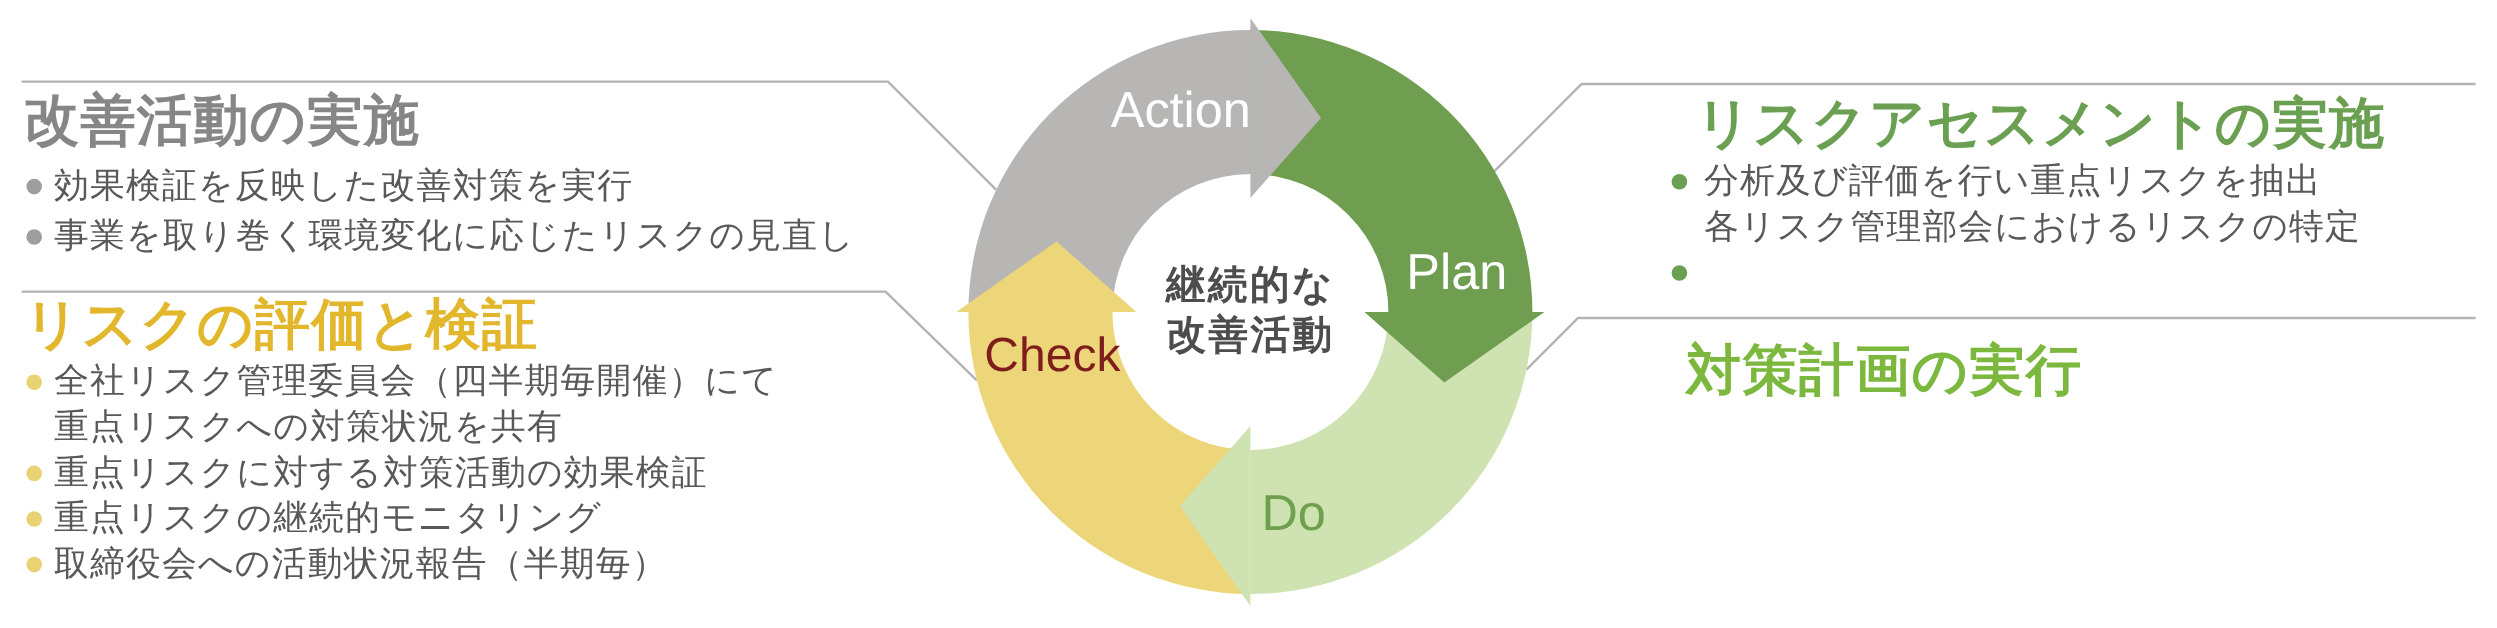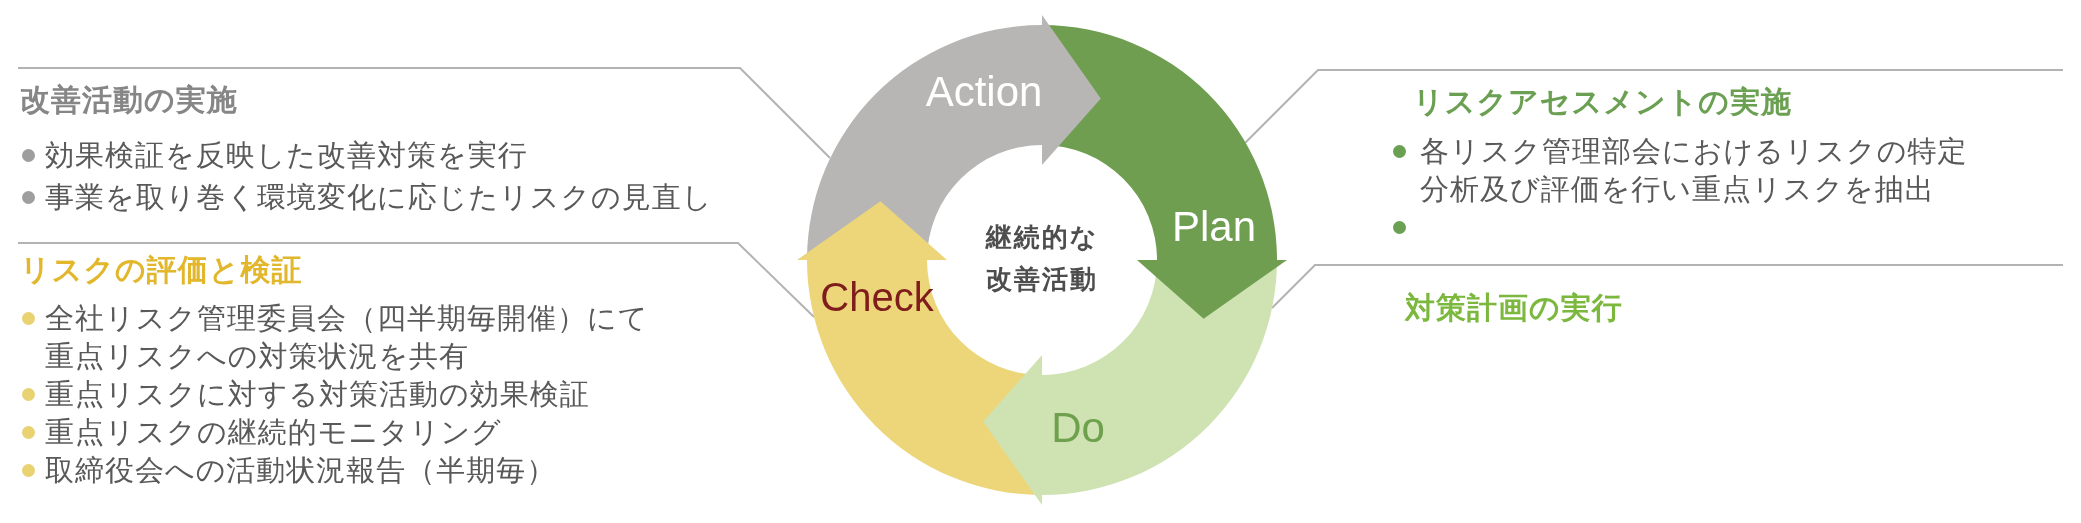--- a/index.html
+++ b/index.html
@@ -2,21 +2,21 @@
 <html><head>
 <meta charset="utf-8">
 <style>
   html,body{margin:0;padding:0;}
   body{
     width:2081px;height:523px;position:relative;background:#ffffff;
     font-family:"Liberation Sans","DejaVu Sans",sans-serif;overflow:hidden;
   }
   #diagram-svg{position:absolute;left:0;top:0;width:2081px;height:523px;}
   .panel{position:absolute;}
-  .panel h2{margin:0;font-weight:bold;font-size:30px;line-height:42px;letter-spacing:1px;}
+  .panel h2{margin:0;font-weight:bold;font-size:46px;line-height:42px;letter-spacing:1px;}
   .list{list-style:none;margin:0;padding:0;}
   .li{display:flex;align-items:flex-start;font-size:29px;color:#595959;letter-spacing:1px;}
   .lh42 .li{line-height:42px;}
   .lh38 .li{line-height:38px;}
   .dot{width:13px;height:13px;border-radius:50%;flex:none;display:block;}
   .lh42 .dot{margin-top:15px;}
   .lh38 .dot{margin-top:13px;}
   .txt{display:block;}
   .line{display:block;}
   
@@ -36,21 +36,21 @@
   #panel-do .li{margin-left:23px;}
   #panel-do .dot{margin-right:17px;}
   
   .ring-label{position:absolute;transform:translate(-50%,-50%);font-weight:normal;white-space:nowrap;}
   #label-action{left:984px;top:92px;font-size:42px;}
   #label-plan{left:1214px;top:227px;font-size:42px;}
   #label-do{left:1078px;top:428px;font-size:42px;}
   #label-check{left:877px;top:297px;font-size:40px;}
   #center-label{
     position:absolute;left:1042px;top:258px;transform:translate(-50%,-50%);
-    text-align:center;font-weight:bold;font-size:26px;line-height:42px;
+    text-align:center;font-weight:bold;font-size:33px;line-height:42px;
     color:#4d4d4d;white-space:nowrap;letter-spacing:2px;
   }
 </style>
 </head>
 <body>
 
 <svg id="diagram-svg" viewBox="0 0 2081 523">
     <polyline points="18,68 740,68 830,158" fill="none" stroke="#b3b3b3" stroke-width="2"></polyline>
     <polyline points="18,243 738,243 814,317" fill="none" stroke="#b3b3b3" stroke-width="2"></polyline>
     <polyline points="2063,70 1318,70 1245,143" fill="none" stroke="#b3b3b3" stroke-width="2"></polyline>
@@ -123,22 +123,22 @@
     </li>
   </ul>
 </section>
 
 <section class="panel" id="panel-plan">
   <h2 style="color: rgb(107, 160, 83);">リスクアセスメントの実施</h2>
   <ul class="list lh38">
     <li class="li">
       <span class="dot" style="background: rgb(107, 160, 83);"></span>
       <span class="txt">
+          <span class="line">分析及び評価を行い重点リスクを抽出</span>
           <span class="line">各リスク管理部会におけるリスクの特定</span>
-          <span class="line">分析及び評価を行い重点リスクを抽出</span>
         </span>
     </li>
     <li class="li">
       <span class="dot" style="background: rgb(107, 160, 83);"></span>
     </li>
   </ul>
 </section>
 
 <section class="panel" id="panel-do">
   <h2 style="color: rgb(124, 184, 62);">対策計画の実行</h2>

